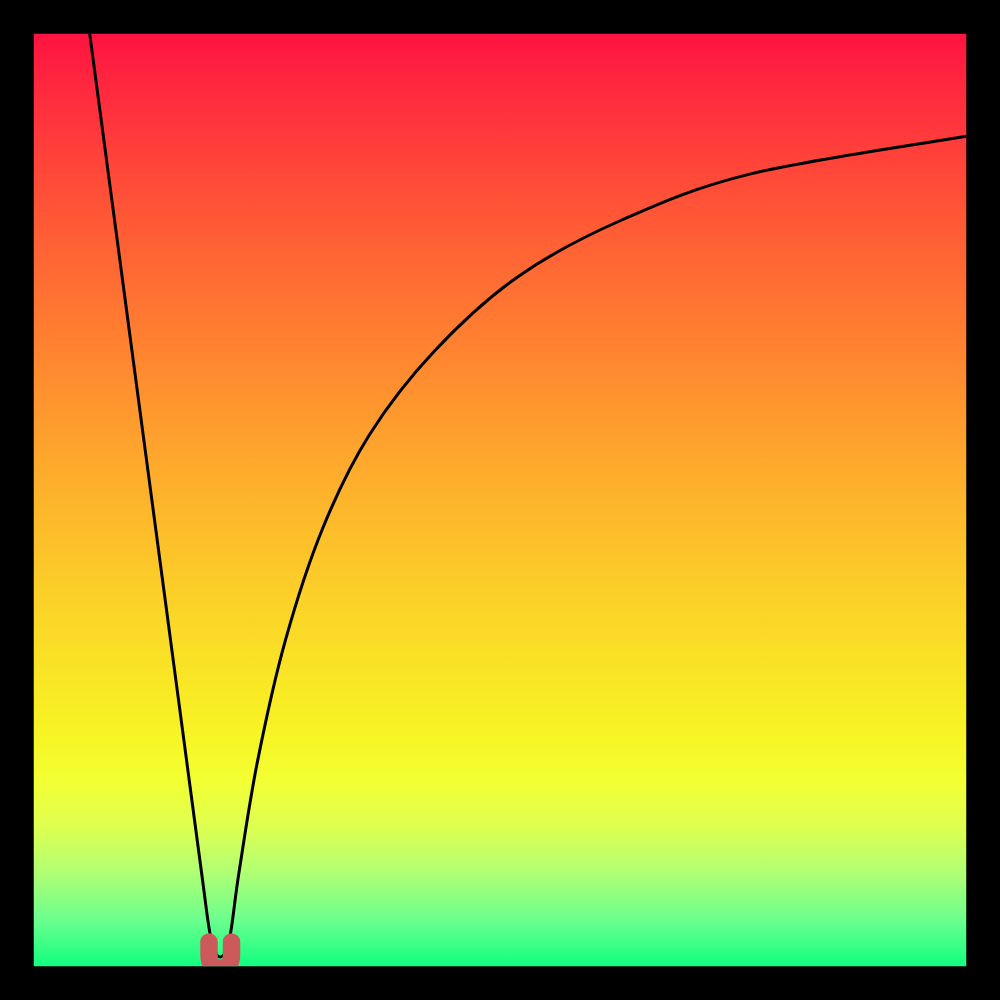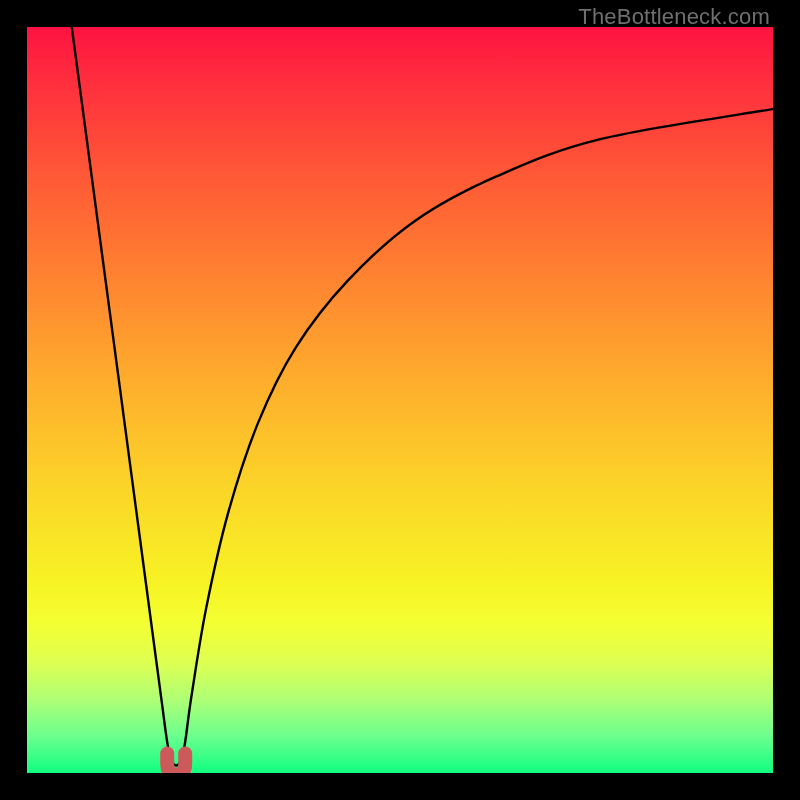--- a/index.html
+++ b/index.html
@@ -65,15 +65,14 @@
 
   <div class="plot"></div>
 
   <svg class="curve" viewBox="0 0 746 746" preserveAspectRatio="none">
 
     <path fill="none" stroke="#000000" stroke-width="2.4" stroke-linecap="round" d="M 44.76 0 C 47.24666666666666 18.649999999999995, 54.70666666666666 74.59999999999997, 59.68 111.89999999999998 C 64.65333333333334 149.2, 69.62666666666668 186.50000000000006, 74.60000000000001 223.80000000000007 C 79.57333333333334 261.1000000000001, 84.54666666666667 298.4, 89.52 335.7 C 94.49333333333333 373, 99.46666666666668 410.29999999999995, 104.44000000000001 447.59999999999997 C 109.41333333333334 484.9, 114.38666666666667 522.2, 119.36 559.5 C 124.33333333333333 596.8, 130.55 644.0466666666666, 134.28 671.4 C 138.01 698.7533333333333, 139.25333333333333 712.4300000000001, 141.74 723.62 C 144.2266666666667 734.81, 146.71333333333337 738.54, 149.20000000000002 738.54 C 151.68666666666667 738.54, 154.17333333333335 734.81, 156.66 723.62 C 159.14666666666665 712.4300000000001, 160.39000000000001 695.0233333333333, 164.12 671.4 C 167.85 647.7766666666666, 172.82333333333332 612.9633333333334, 179.04 581.88 C 185.25666666666666 550.7966666666666, 192.7166666666667 515.9833333333333, 201.42000000000002 484.90000000000003 C 210.12333333333333 453.8166666666667, 220.07 422.73333333333335, 231.26 395.38 C 242.45 368.02666666666664, 253.64000000000001 344.40333333333336, 268.56 320.78000000000003 C 283.48 297.1566666666667, 300.88666666666666 274.77666666666664, 320.78 253.64 C 340.6733333333333 232.50333333333333, 363.05333333333334 211.3666666666667, 387.92 193.96000000000004 C 412.7866666666667 176.55333333333337, 438.8966666666667 162.8766666666666, 469.98 149.19999999999993 C 501.06333333333333 135.52333333333326, 528.4166666666666 123.08999999999997, 574.42 111.89999999999998 C 620.4233333333333 100.70999999999998, 717.4033333333333 87.03333333333329, 746 82.05999999999995" id="seriesPath"></path>
 
     <path fill="none" stroke="#cc5a5a" stroke-width="14" stroke-linecap="round" d="M 140.20000000000002 726.54 L 140.20000000000002 736.54 Q 140.20000000000002 747.54 149.20000000000002 747.54 Q 158.20000000000002 747.54 158.20000000000002 736.54 L 158.20000000000002 726.54" id="markerPath"></path>
   </svg>
 
-  <div class="attribution">TheBottleneck.com</div>
 
 </div>
 
 </body></html>

